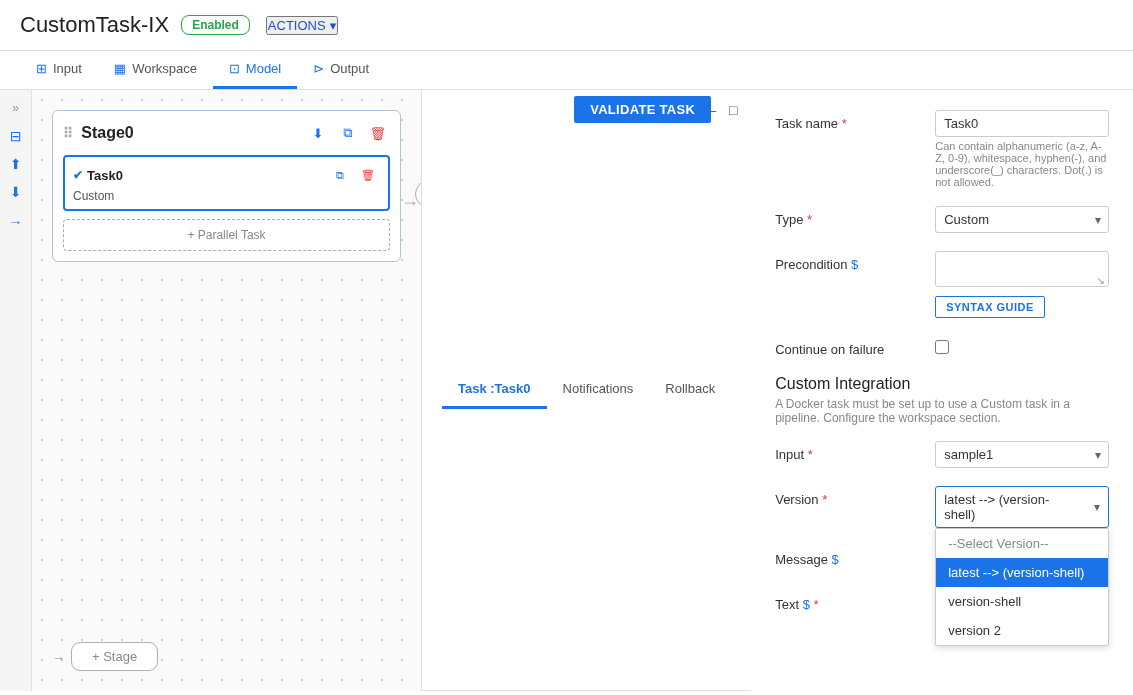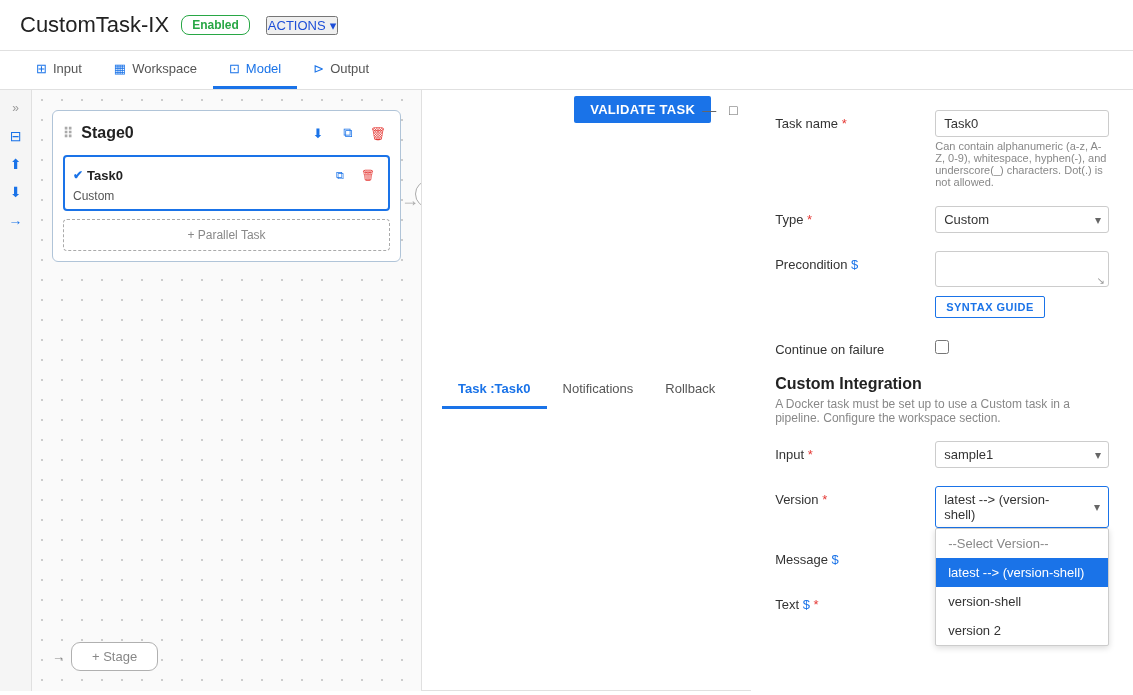--- a/index.html
+++ b/index.html
@@ -64,21 +64,21 @@
     .form-select { width: 100%; border: 1px solid #ccc; border-radius: 3px; padding: 5px 28px 5px 8px; font-size: 13px; color: #333; outline: none; appearance: none; background: #fff; cursor: pointer; }
     .select-arrow { position: absolute; right: 8px; top: 50%; transform: translateY(-50%); color: #666; pointer-events: none; font-size: 12px; }
     .textarea-wrapper { position: relative; }
     .form-textarea { width: 100%; border: 1px solid #ccc; border-radius: 3px; padding: 5px 8px; font-size: 13px; color: #333; outline: none; resize: none; height: 36px; }
     .textarea-expand { position: absolute; bottom: 4px; right: 4px; color: #999; font-size: 10px; }
     .syntax-guide-btn { border: 1px solid #1a73e8; color: #1a73e8; background: #fff; padding: 4px 10px; font-size: 11px; font-weight: 600; cursor: pointer; border-radius: 2px; margin-top: 6px; letter-spacing: 0.5px; }
     .checkbox-input { width: 14px; height: 14px; margin-top: 4px; cursor: pointer; }
 
     
     .section-header { margin-bottom: 4px; }
-    .section-title { font-size: 16px; font-weight: 700; color: #222; margin-bottom: 4px; }
+    .section-title { font-size: 16px; font-weight: 400; color: #222; margin-bottom: 4px; }
     .section-desc { font-size: 12px; color: #888; margin-bottom: 16px; }
 
     
     .dropdown-wrapper { position: relative; }
     .dropdown-menu { position: absolute; top: 100%; left: 0; width: 100%; background: #fff; border: 1px solid #ccc; border-radius: 2px; z-index: 100; box-shadow: 0 2px 6px rgba(0,0,0,0.15); }
     .dropdown-item { padding: 7px 12px; font-size: 13px; cursor: pointer; color: #333; }
     .dropdown-item.selected { background: #1a73e8; color: #fff; }
     .dropdown-item.placeholder { color: #888; }
   </style>
 </head>

